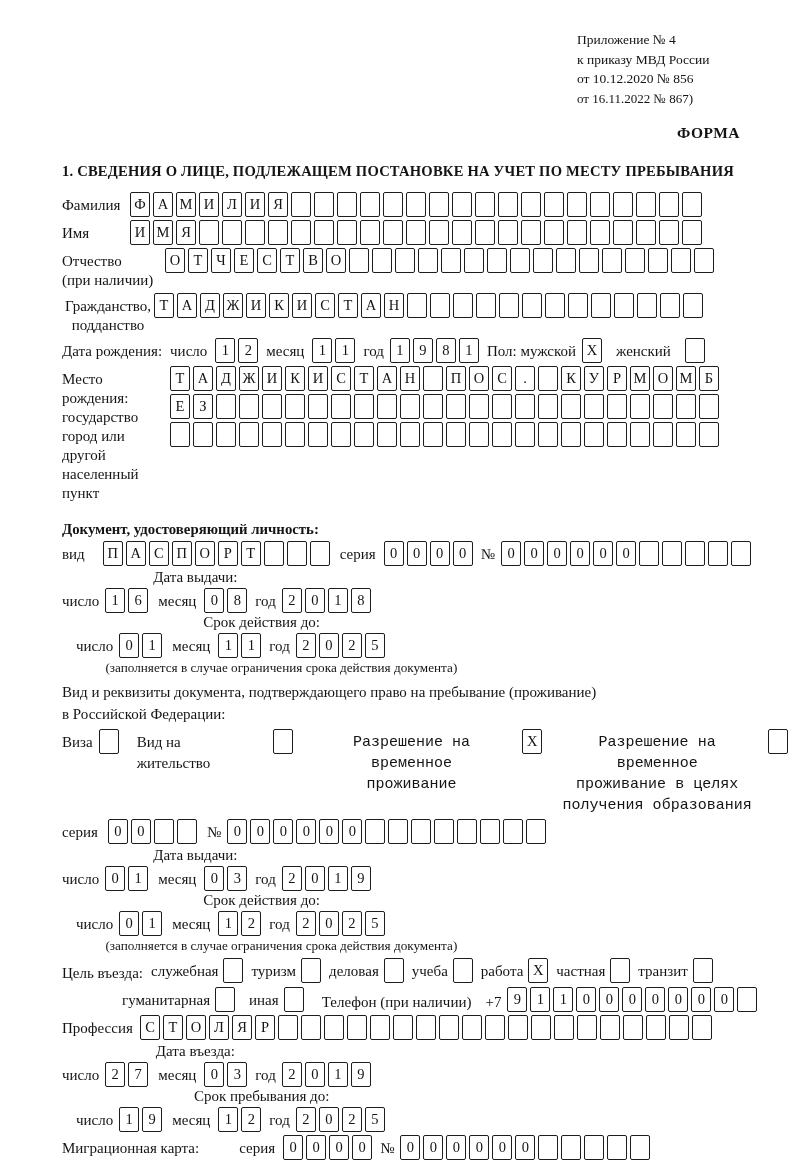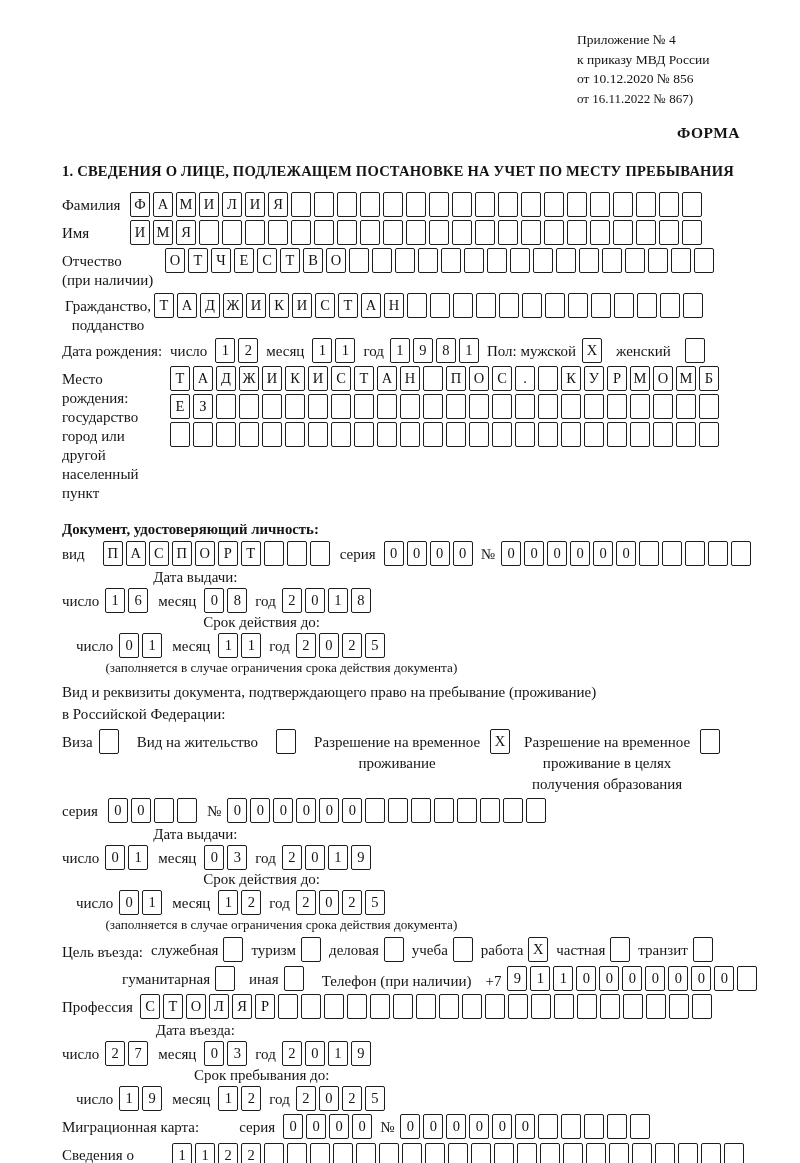--- a/index.html
+++ b/index.html
@@ -54,21 +54,21 @@
   .dhead { text-align: center; font-size: 15px; line-height: 19px; }
   .dcol-l .dhead { padding-right: 60px; }
   .dline { display: flex; align-items: flex-start; margin-top: 1px; }
   .dnote { font-size: 13.2px; text-align: right; padding-right: 4px; margin-top: 2px; }
 
   .intro { line-height: 22px; margin-top: 5px; }
 
   .permits { display: flex; align-items: flex-start; margin-top: 4px; }
   .pitem { display: flex; align-items: flex-start; }
   .ptext { line-height: 21px; padding-top: 3px; }
-  .ptext.c { text-align: center; }
+  .ptext.c { text-align: center; font-family: Liberation Mono, monospace; }
 
   .optline { display: flex; align-items: flex-end; margin-top: 4px; }
   .opt { display: flex; align-items: flex-start; }
   .opt .olbl { padding-top: 4px; line-height: 19px; margin-right: 5px; }
 
   .note-bottom { font-size: 13.4px; margin-top: 4px; padding-left: 30px; }
 
   .repblock { display: flex; margin-top: 4px; }
   .replabels { line-height: 21.5px; padding-top: 2px; }
 </style>

